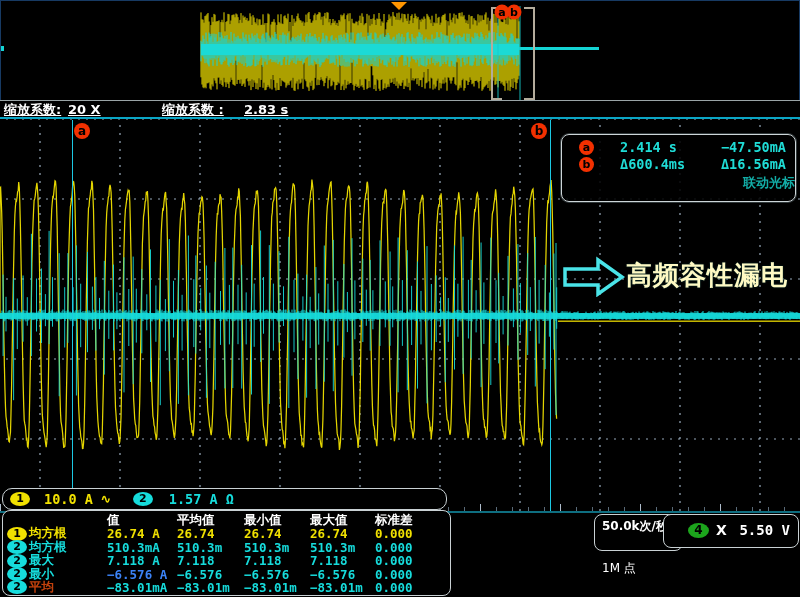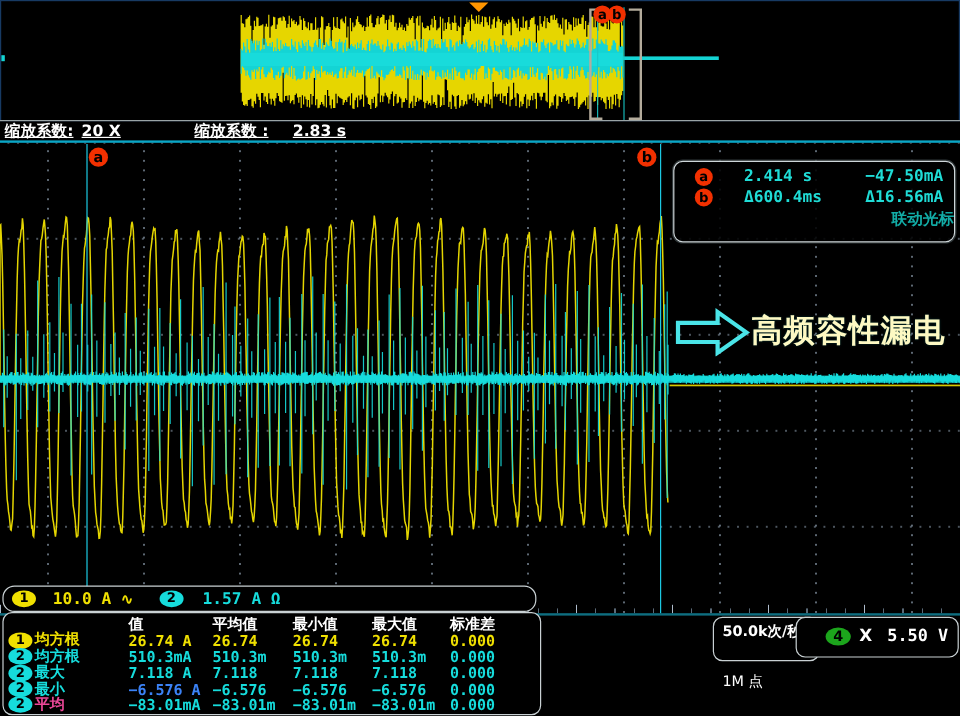--- a/index.html
+++ b/index.html
@@ -204,21 +204,21 @@
       <span class="mval v0" style="color: #3b82f6;">−6.576 A</span>
       <span class="mval v1" style="color: rgb(22, 220, 220);">−6.576</span>
       <span class="mval v2" style="color: rgb(22, 220, 220);">−6.576</span>
       <span class="mval v3" style="color: rgb(22, 220, 220);">−6.576</span>
       <span class="mval v4" style="color: rgb(22, 220, 220);">0.000</span>
     </div>
 
     <div class="mgrid">
       <span class="mlabelwrap">
         <span class="chip mchip" style="background: rgb(22, 220, 220);">2</span>
-        <span class="mlabel" style="color: #ec4899;">平均</span>
+        <span class="mlabel" style="color: #c2410c;">平均</span>
       </span>
       <span class="mval v0" style="color: rgb(22, 220, 220);">−83.01mA</span>
       <span class="mval v1" style="color: rgb(22, 220, 220);">−83.01m</span>
       <span class="mval v2" style="color: rgb(22, 220, 220);">−83.01m</span>
       <span class="mval v3" style="color: rgb(22, 220, 220);">−83.01m</span>
       <span class="mval v4" style="color: rgb(22, 220, 220);">0.000</span>
     </div>
   </div>
   </div>
 

